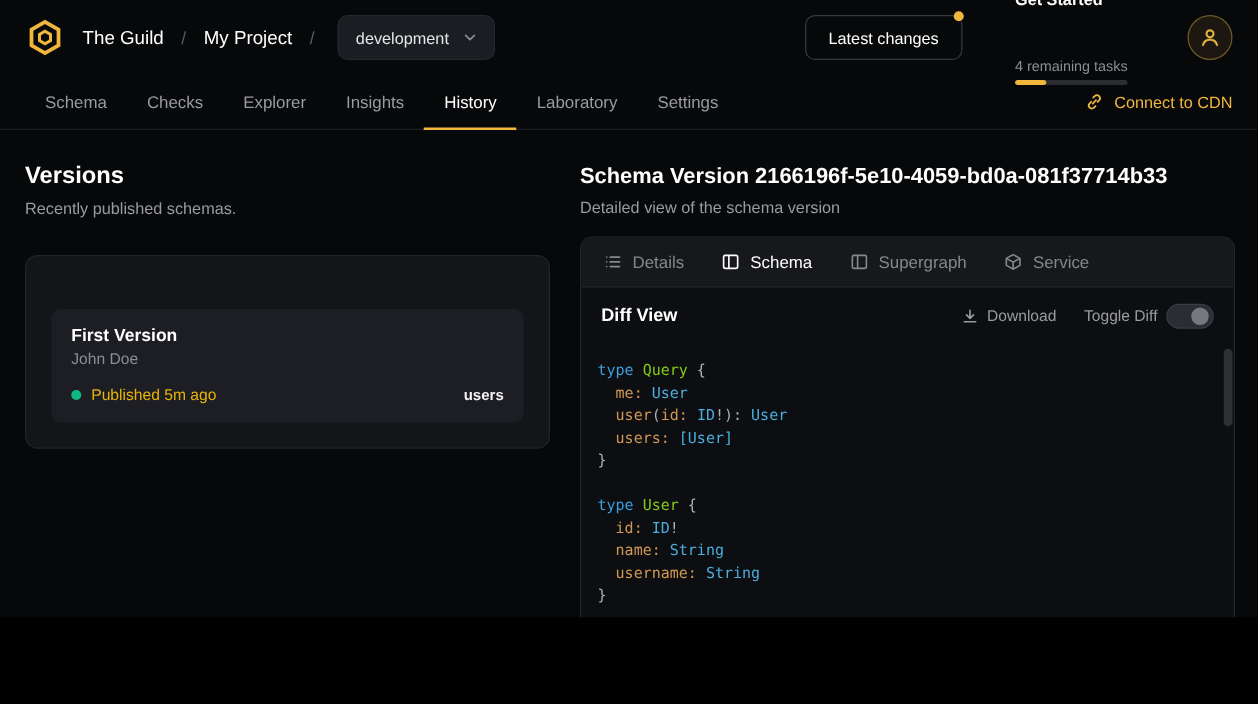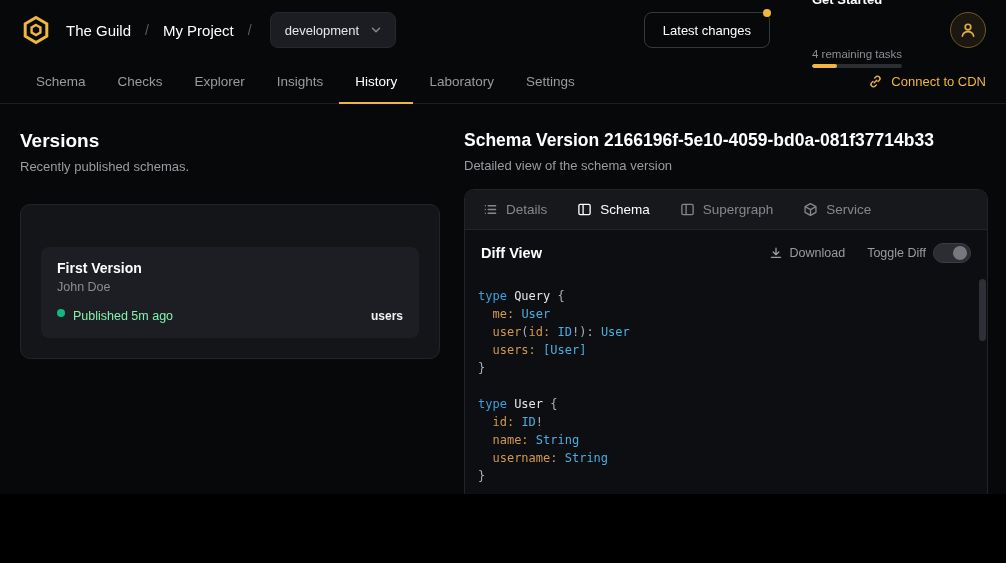--- a/index.html
+++ b/index.html
@@ -40,39 +40,39 @@
   .col-right { flex:1; display:flex; flex-direction:column; min-width:0; }
   .section-title { font-size:19px; font-weight:700; color:#ffffff; }
   .section-title.sm { font-size:17.5px; }
   .section-sub { margin-top:7px; font-size:13px; color:#9a9ba0; }
 
   .versions-card { margin-top:30px; background:#141519; border:1px solid #23242a; border-radius:10px; padding:20px; }
   .version-item { background:#1d1e23; border-radius:8px; padding:13px 16px 15px; margin-top:22px; cursor:pointer; }
   .vi-name { font-size:14px; font-weight:700; color:#ffffff; }
   .vi-author { margin-top:4px; font-size:12.5px; color:#8b8d93; }
   .vi-foot { margin-top:15px; display:flex; align-items:center; justify-content:space-between; }
-  .vi-status { display:flex; gap:8px; font-size:12.5px; color:#86efac; }
+  .vi-status { display:flex; align-items:center; gap:8px; font-size:12.5px; color:#eab308; }
   .status-dot { width:8px; height:8px; border-radius:50%; background:#10b981; }
   .vi-service { font-size:12px; font-weight:700; color:#f2f2f3; }
 
   .detail-card { margin-top:16px; flex:1; display:flex; flex-direction:column; background:#0d0e11; border:1px solid #23242a; border-radius:10px 10px 0 0; border-bottom:none; overflow:hidden; min-height:0; }
   .dtabs { height:40px; flex:none; display:flex; align-items:center; gap:30px; padding:0 18px; background:#17181c; border-bottom:1px solid #23242a; }
   .dtab { display:flex; align-items:center; gap:8px; font-size:13.5px; color:#85878c; cursor:pointer; }
   .dtab.active { color:#ffffff; }
   .diff-row { height:46px; flex:none; display:flex; align-items:center; justify-content:space-between; padding:0 16px; }
   .diff-title { font-size:14.5px; font-weight:700; color:#ffffff; }
   .diff-actions { display:flex; align-items:center; gap:22px; }
   .action { display:flex; align-items:center; gap:7px; font-size:12.5px; color:#9a9ba0; cursor:pointer; }
   .toggle { position:relative; width:38px; height:20px; border-radius:10px; background:#2b2d33; border:1px solid #3a3c42; cursor:pointer; }
   .toggle-knob { position:absolute; top:2px; right:3px; width:14px; height:14px; border-radius:50%; background:#75787e; }
 
   .code-wrap { position:relative; flex:1; padding:11px 20px 0 13px; overflow:hidden; font-family:"DejaVu Sans Mono", monospace; font-size:12px; line-height:18px; }
   .code-line { white-space:pre; }
   .tok-kw   { color:#3b9edd; }
-  .tok-type { color:#e5e5e5;text-align:right; }
+  .tok-type { color:#84cc16;text-align:right; }
   .tok-field{ color:#d29752; }
   .tok-ref  { color:#4badde; }
   .tok-p    { color:#aab0b6; }
   .scrollbar { position:absolute; top:0; right:0; bottom:0; width:9px; }
   .scroll-thumb { position:absolute; top:3px; right:1px; width:7px; height:62px; border-radius:4px; background:#2e3036; }
 
   svg { display:block; }
 </style>
 </head>
 <body>

